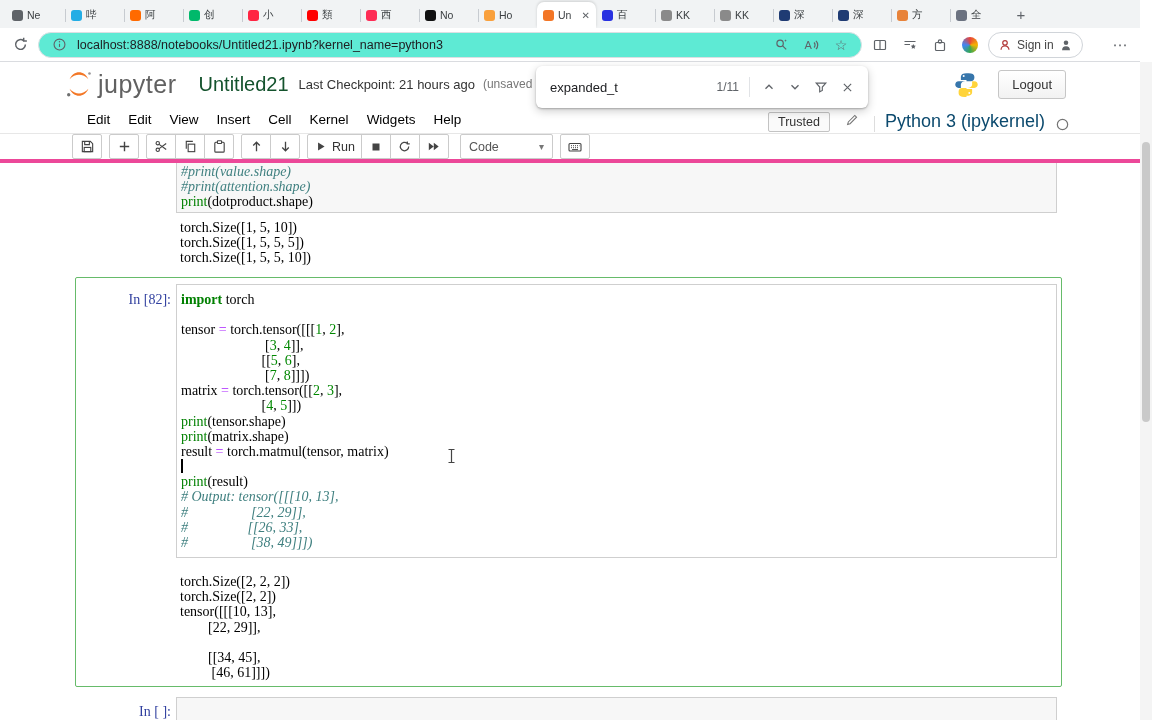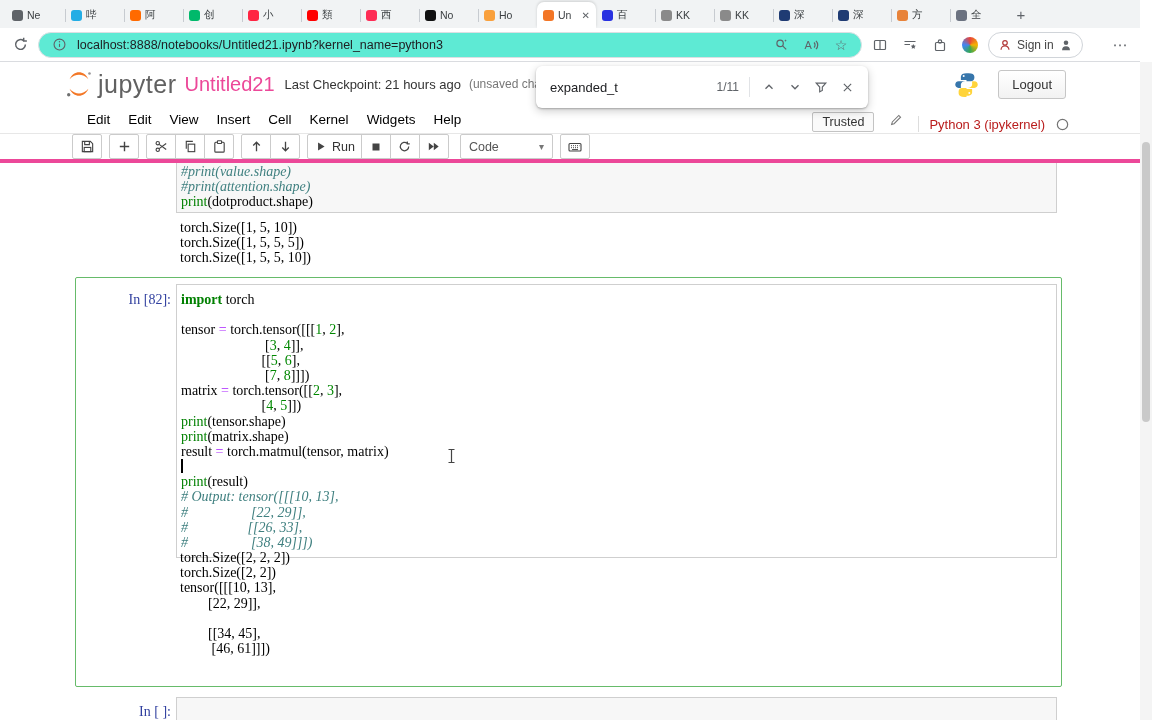--- a/index.html
+++ b/index.html
@@ -22,32 +22,32 @@
 .url-pill{flex:0 0 auto;width:824px;height:26px;border:1px solid #dcdfe3;border-radius:14px;display:flex;align-items:center;padding:0 8px;gap:6px;background:#5eead4}
 .url-text{flex:1;font-size:12.5px;color:#202124;white-space:nowrap;overflow:hidden}
 .essentials{width:16px;height:16px;border-radius:50%;background:conic-gradient(#e8433a,#f5b400,#34a853,#4285f4,#e8433a)}
 .signin{height:26px;border:1px solid #d0d4d9;border-radius:14px;display:flex;align-items:center;gap:5px;padding:0 9px;font-size:12px;color:#444;background:#fff;flex:0 0 auto}
 .more-dots{margin-left:auto}
 
 
 .jp-header{position:absolute;top:62px;left:0;width:1140px;height:44px;background:#fff;display:flex;align-items:center;padding:0 74px 0 64px}
 .jp-logo{display:flex;align-items:center;gap:4px}
 .logo-text{font-size:25px;color:#616161;letter-spacing:.5px}
-.jp-title{font-size:20px;color:#ec4899;margin-left:8px}
+.jp-title{font-size:20px;color:#14532d;margin-left:22px}
 .jp-checkpoint{font-size:13px;color:#333;margin-left:10px}
 .jp-unsaved{font-size:12px;color:#777;margin-left:8px}
 .hdr-right{margin-left:auto;display:flex;align-items:center;gap:18px}
 .logout-btn{border:1px solid #c6c6c6;border-radius:3px;background:linear-gradient(#fff,#f2f2f2);font-size:13px;color:#333;padding:6px 13px}
 
 
 .jp-menubar{position:absolute;top:106px;left:0;width:1140px;height:28px;border-bottom:1px solid #e7e7e7;background:#fff;display:flex;align-items:center;padding:0 70px 0 78px}
 .menu-item{font-size:13.5px;color:#000;padding:0 9px}
 .menu-right{margin-left:auto;display:flex;align-items:flex-end;gap:10px}
 .trusted{border:1px solid #c3c3c3;border-radius:2px;padding:2px 9px;font-size:12.5px;color:#333;background:#fafafa}
-.kernel-name{font-size:13px;color:#b91c1c}
+.kernel-name{font-size:18px;color:#0c4a6e}
 .vdiv{width:1px;height:16px;background:#ddd}
 
 
 .jp-toolbar{position:absolute;top:134px;left:0;width:1140px;height:29px;border-bottom:4px solid #ec4899;background:#fff;display:flex;align-items:center;padding-left:72px;gap:7px}
 .btn-group{display:flex}
 .tbtn{height:25px;min-width:30px;background:#fff;border:1px solid #cbcbcb;display:flex;align-items:center;justify-content:center;padding:0 6px;color:#444;border-radius:2px}
 .btn-group .tbtn+.tbtn{margin-left:-1px;border-radius:0}
 .btn-group .tbtn:first-child{border-radius:2px 0 0 2px}
 .btn-group .tbtn:last-child{border-radius:0 2px 2px 0}
 .btn-group .tbtn:only-child{border-radius:2px}
@@ -391,21 +391,21 @@
         <div class="cm-line"><span class="tk-bi">print</span><span class="tk-pl">(matrix.shape)</span></div>
         <div class="cm-line"><span class="tk-pl">result </span><span class="tk-op">=</span><span class="tk-pl"> torch.matmul(tensor, matrix)</span></div>
         <div class="cm-line"> </div>
         <div class="cm-line"><span class="tk-bi">print</span><span class="tk-pl">(result)</span></div>
         <div class="cm-line"><span class="tk-com"># Output: tensor([[[10, 13],</span></div>
         <div class="cm-line"><span class="tk-com">#                  [22, 29]],</span></div>
         <div class="cm-line"><span class="tk-com">#                 [[26, 33],</span></div>
         <div class="cm-line"><span class="tk-com">#                  [38, 49]]])</span></div>
       </div>
     <div class="caret-bar"></div>
-    <div class="out" style="left:104px;top:272px">torch.Size([2, 2, 2])
+    <div class="out" style="left:104px;top:296px">torch.Size([2, 2, 2])
 torch.Size([2, 2])
 tensor([[[10, 13],
         [22, 29]],
 
         [[34, 45],
          [46, 61]]])</div>
   </div>
 
   <div class="prompt" style="left:76px;top:541px">In [ ]:</div>
   <div class="input-box" style="left:176px;top:534px;width:881px;height:40px"></div>

